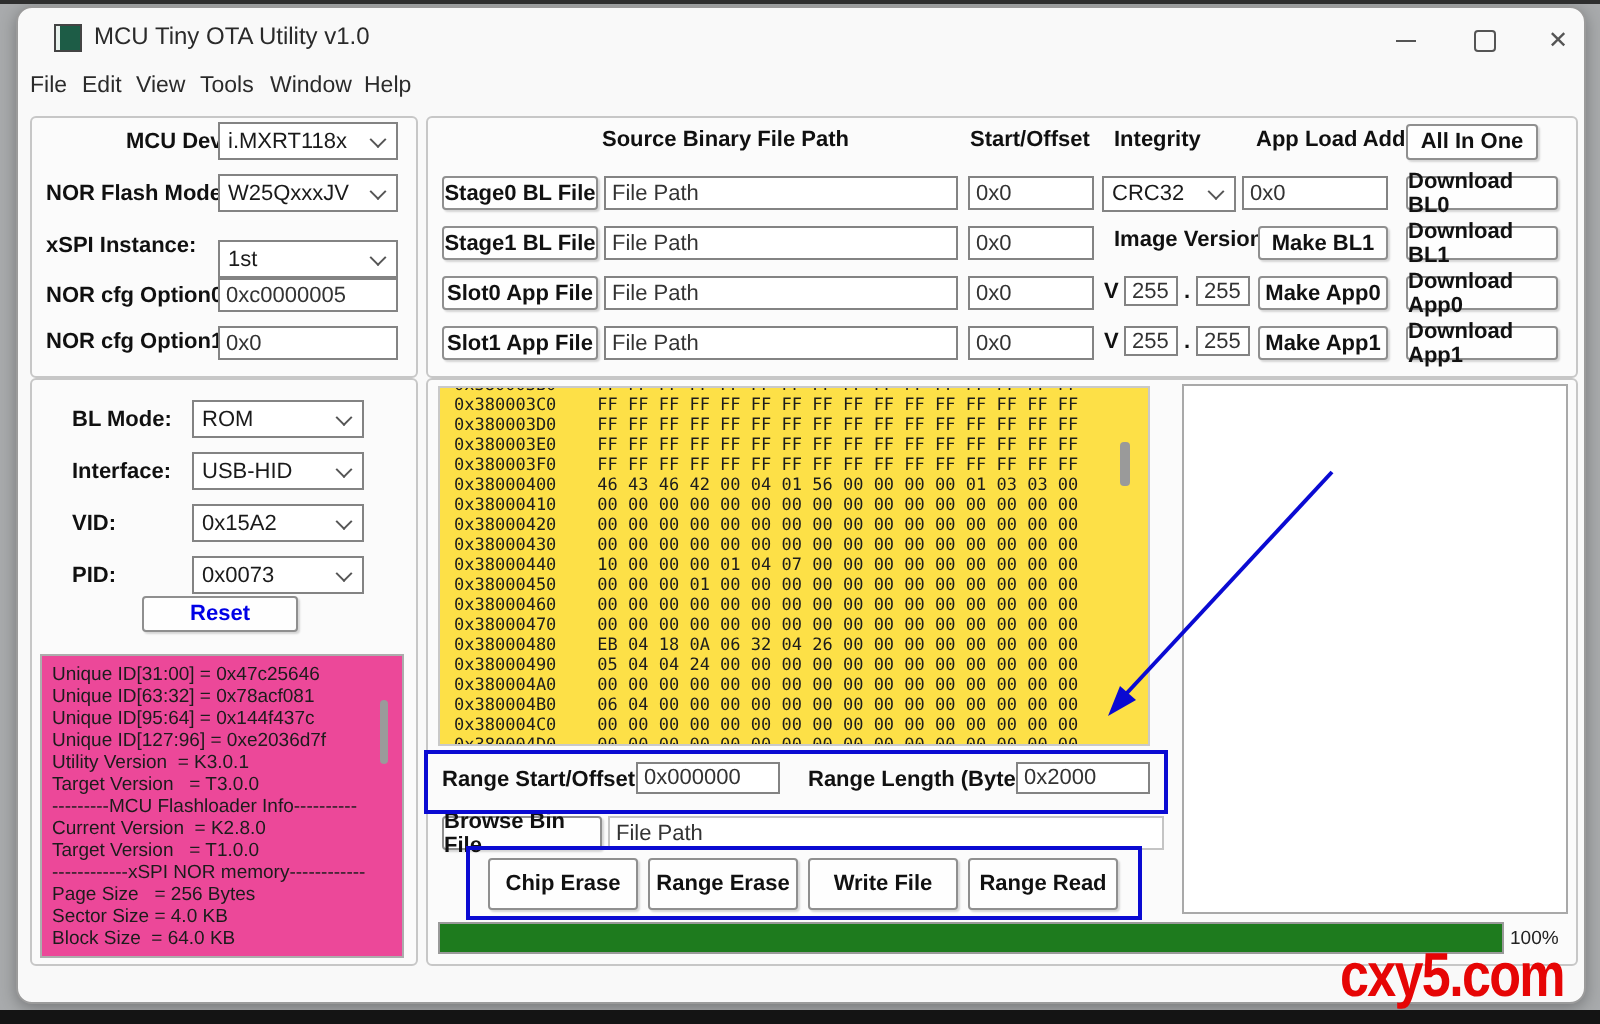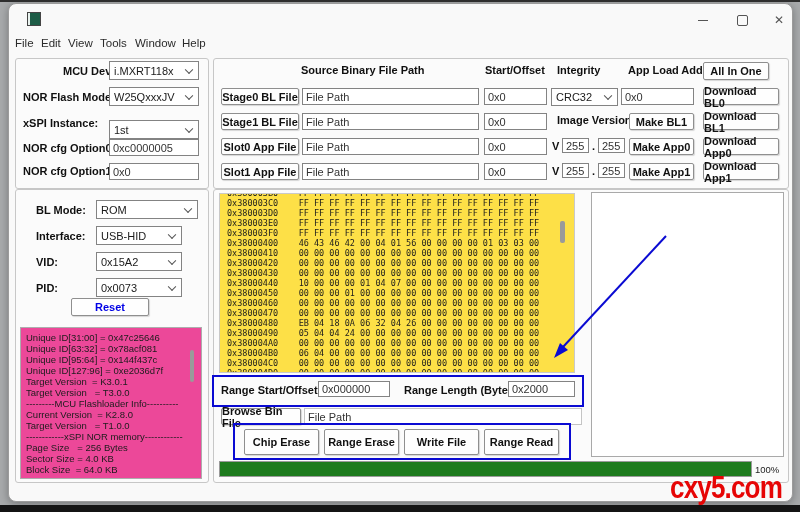--- a/index.html
+++ b/index.html
@@ -34,20 +34,21 @@
 </head>
 <body>
 
 <div class="canvas">
   <div class="strip-top"></div>
   <div class="strip-bottom"></div>
 
   <div class="win">
 
     <div class="abs" style="left:18px;top:8px;width:12px;height:12px;background:#1d5c46;border:1px solid #444;box-shadow:inset 2px 0 0 #e8f2ee;"></div>
+    <div class="txt" style="left:38px;top:7px;font-size:12px;color:#2a2a2a;">MCU Tiny OTA Utility v1.0</div>
     <div class="winbtn" style="left:680px;">
         <span style="display:block;width:10px;height:1px;background:#555;"></span>
       </div>
     <div class="winbtn" style="left:719px;">
         <span style="display:block;width:9px;height:9px;border:1px solid #555;border-radius:2px;"></span>
       </div>
     <div class="winbtn" style="left:756px;font-size:12px;">
         <span>✕</span>
       </div>
 
@@ -80,21 +81,21 @@
 
     <div class="lbl" style="left:14px;top:138px;">NOR cfg Option0:</div>
     <input class="inp" style="left: 100px; top: 135px; width: 90px; height: 17px;" readonly="" value="0xc0000005">
 
     <div class="lbl" style="left:14px;top:161px;">NOR cfg Option1:</div>
     <input class="inp" style="left: 100px; top: 159px; width: 90px; height: 17px;" readonly="" value="0x0">
 
     <div class="grp" style="left:6px;top:185px;width:192px;height:292px;"></div>
 
     <div class="lbl" style="left:27px;top:200px;">BL Mode:</div>
-    <div class="sel" style="left:87px;top:196px;width:102px;height:19px;">
+    <div class="sel" style="left:87px;top:196px;width:86px;height:19px;">
       <span>ROM</span>
         <span class="chev"></span>
     </div>
 
     <div class="lbl" style="left:27px;top:226px;">Interface:</div>
     <div class="sel" style="left:87px;top:222px;width:86px;height:19px;">
       <span>USB-HID</span>
         <span class="chev"></span>
     </div>
 
@@ -111,21 +112,21 @@
     </div>
 
     <div class="btn" style="left:62px;top:294px;width:78px;height:18px;color:#0000e6;">Reset</div>
 
     <div class="abs" style="left:11px;top:323px;width:182px;height:152px;background:#ec4899;border:1px solid #adadad;overflow:hidden;padding:4px 0 0 5px;box-sizing:border-box;">
       <div id="logbox">
           <div class="logline">Unique ID[31:00] = 0x47c25646</div>
           <div class="logline">Unique ID[63:32] = 0x78acf081</div>
           <div class="logline">Unique ID[95:64] = 0x144f437c</div>
           <div class="logline">Unique ID[127:96] = 0xe2036d7f</div>
-          <div class="logline">Target Version  = K3.0.1</div>
+          <div class="logline">Utility Version  = K3.0.1</div>
           <div class="logline">Target Version   = T3.0.0</div>
           <div class="logline">---------MCU Flashloader Info----------</div>
           <div class="logline">Current Version  = K2.8.0</div>
           <div class="logline">Target Version   = T1.0.0</div>
           <div class="logline">------------xSPI NOR memory------------</div>
           <div class="logline">Page Size   = 256 Bytes</div>
           <div class="logline">Sector Size = 4.0 KB</div>
           <div class="logline">Block Size  = 64.0 KB</div>
         </div>
     </div>

